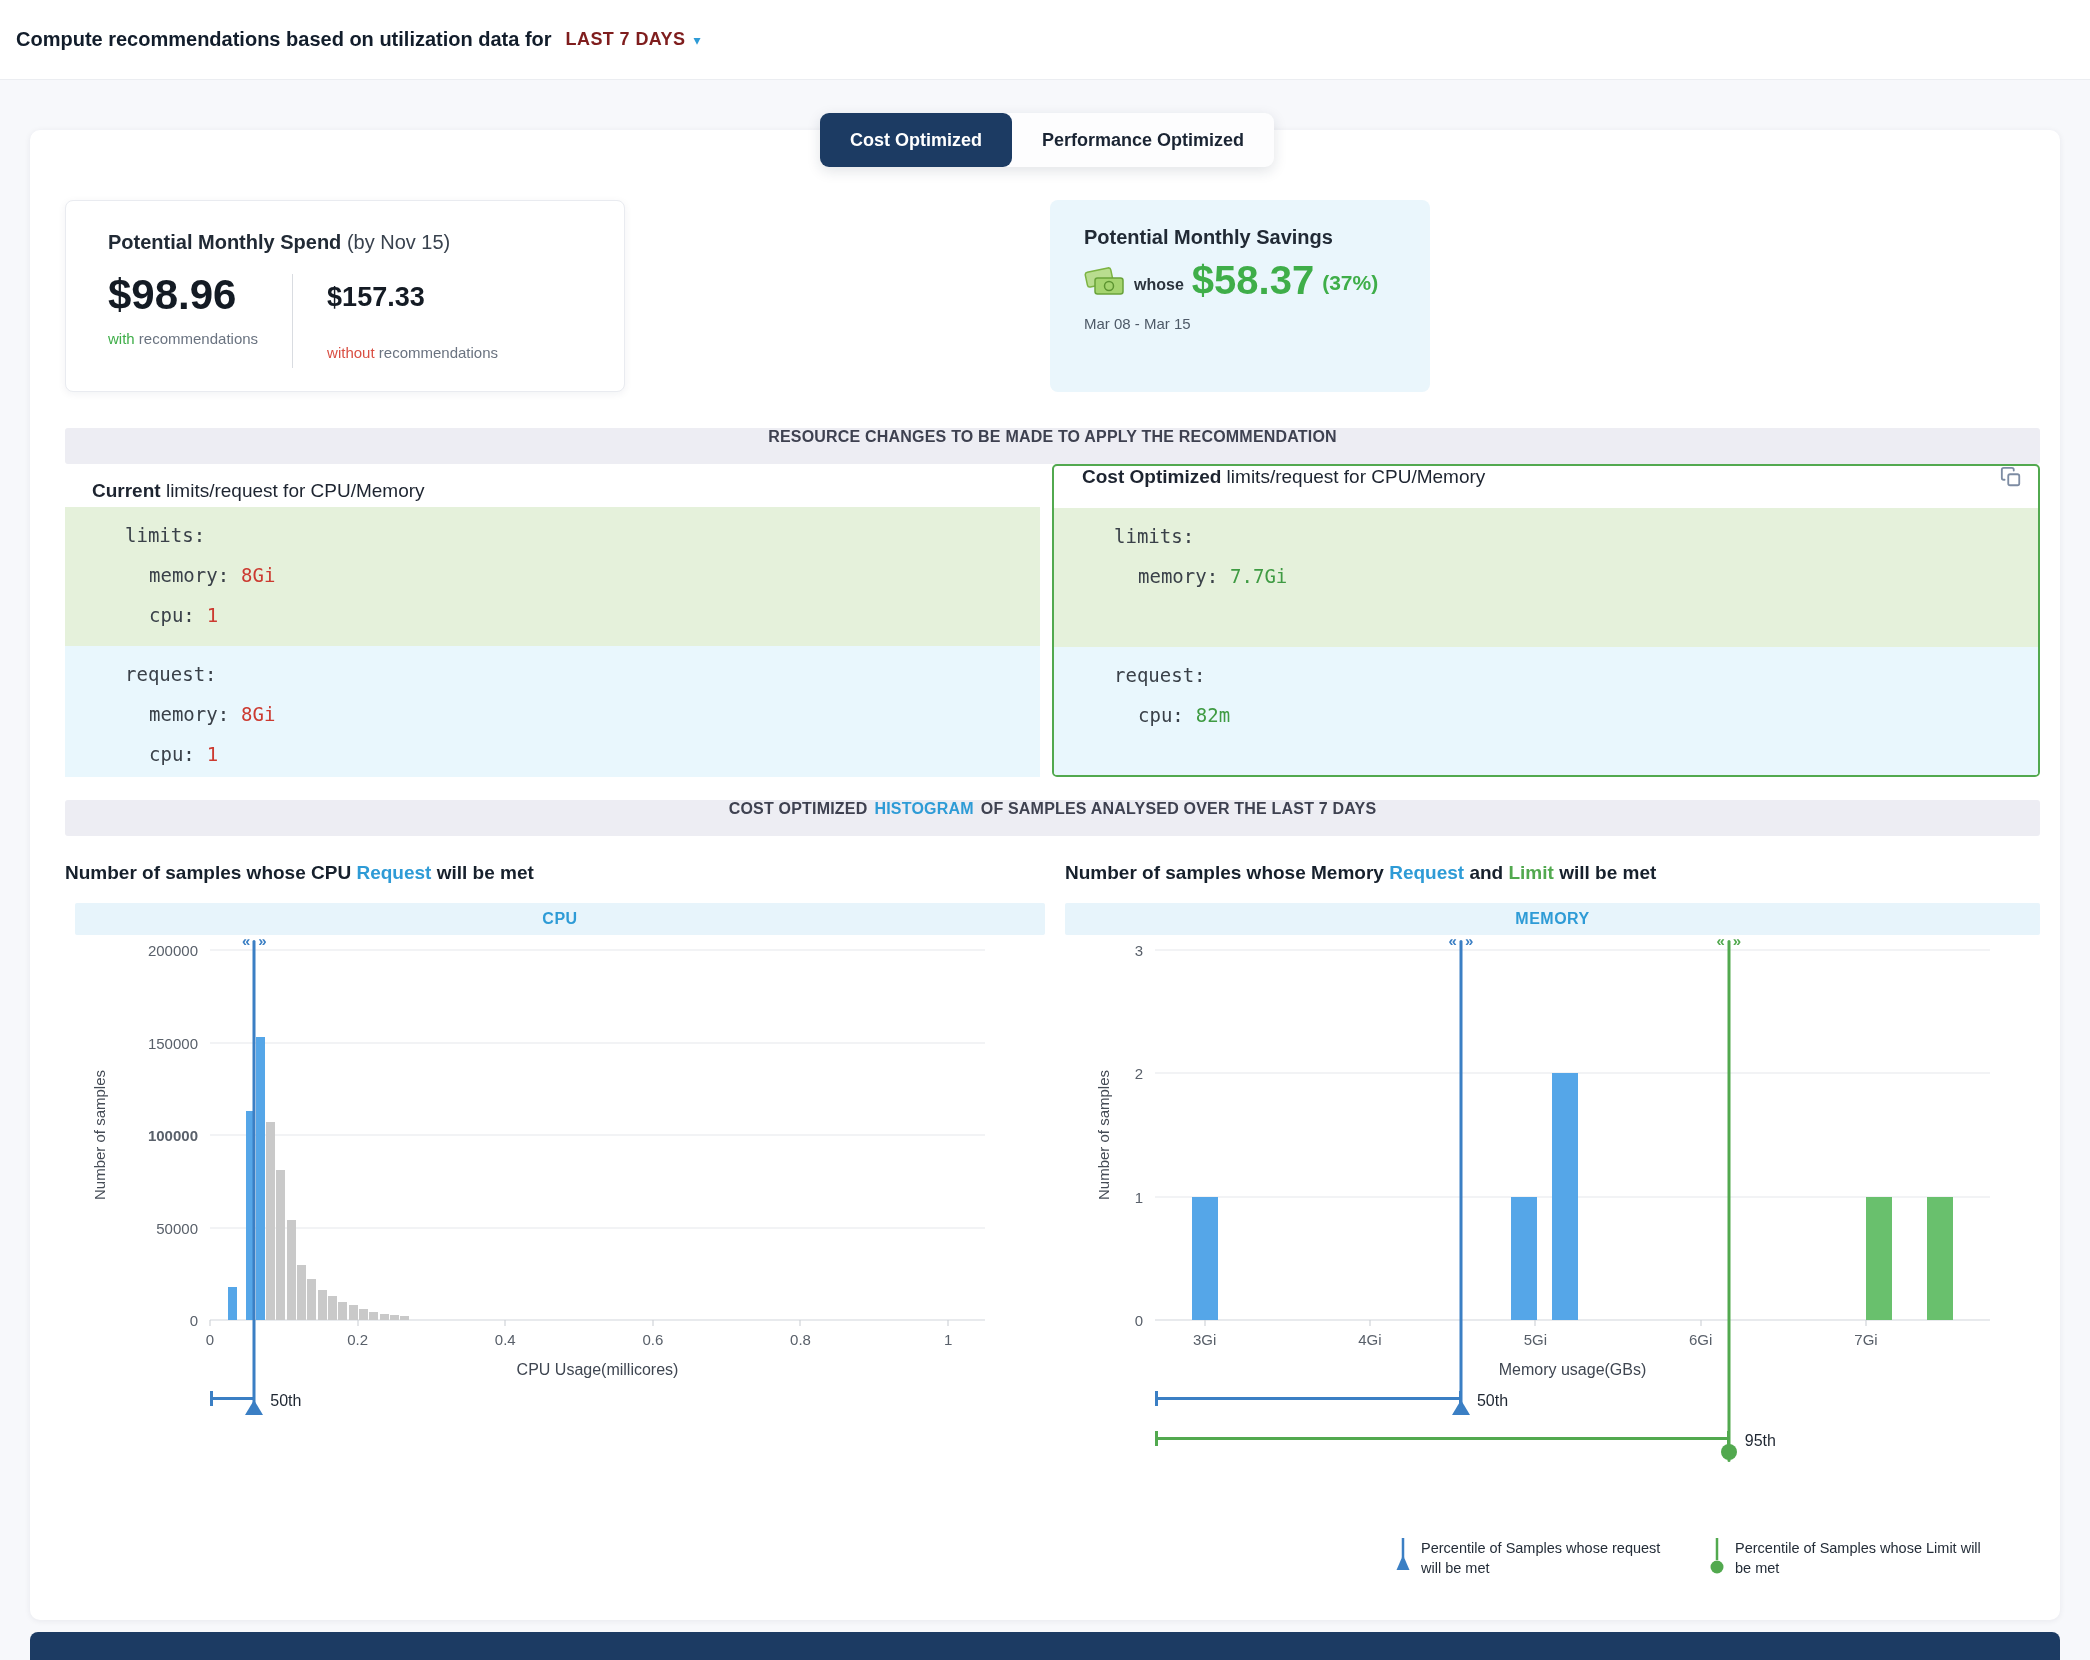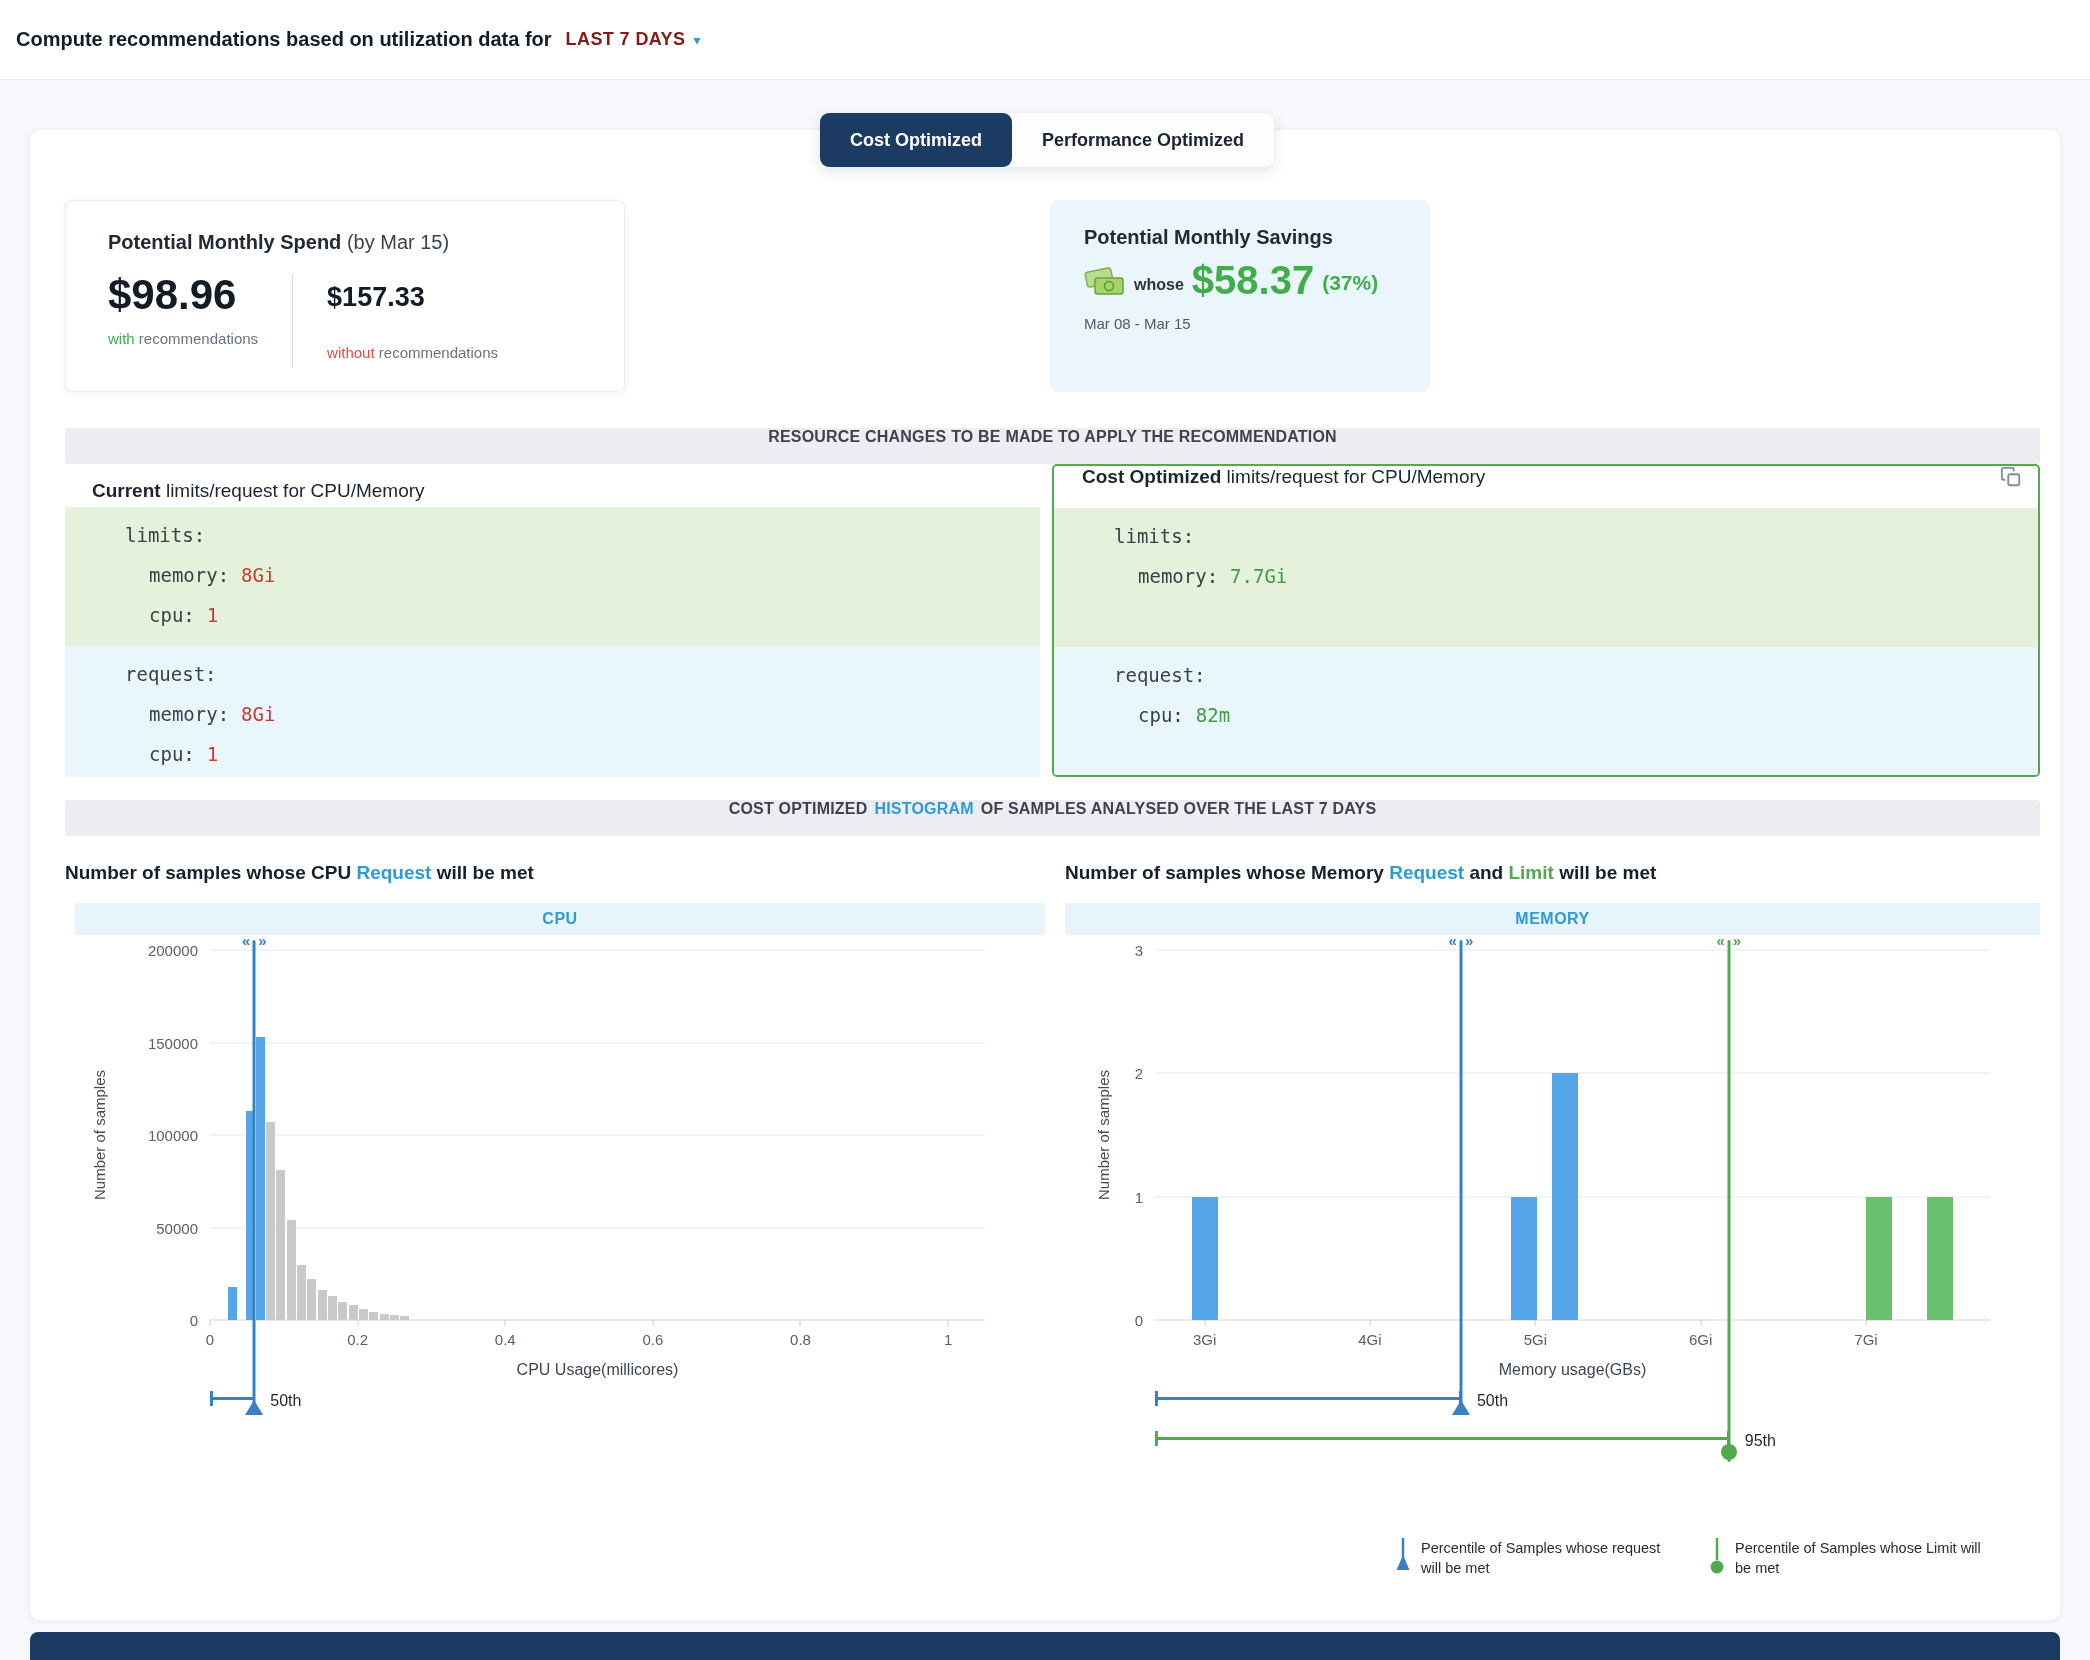--- a/index.html
+++ b/index.html
@@ -135,21 +135,21 @@
 <div class="bottom-bar"></div>
 
 <div class="tab-group">
   <button class="tab active">Cost Optimized</button>
   <button class="tab">Performance Optimized</button>
 </div>
 
 <div class="spend-card">
   <div class="card-title">
     <span class="bold">Potential Monthly Spend</span>
-    <span class="normal">(by Mar 15)</span>
+    <span class="normal">(by Nov 15)</span>
   </div>
   <div class="spend-row">
     <div class="spend-col">
       <div class="big-value">$98.96</div>
       <div class="sub-label sub-left">
         <span class="green-word">with</span>
         <span>recommendations</span>
       </div>
     </div>
     <div class="v-divider"></div>
@@ -247,21 +247,21 @@
 <div class="chart-title-bar tb-mem">MEMORY</div>
 
 <div class="chart-wrap" id="cpu-wrap">
   <div class="yaxis-title">Number of samples</div>
   <div class="plot" id="cpu-plot">
       <div class="gridline baseline" style="bottom: 0%;"></div>
       <div class="ytick" style="bottom: 0%;">0</div>
       <div class="gridline" style="bottom: 25%;"></div>
       <div class="ytick" style="bottom: 25%;">50000</div>
       <div class="gridline" style="bottom: 50%;"></div>
-      <div class="ytick" style="bottom: 50%;">100000</div>
+      <div class="ytick" style="bottom: 50%; font-weight: bold;">100000</div>
       <div class="gridline" style="bottom: 75%;"></div>
       <div class="ytick" style="bottom: 75%;">150000</div>
       <div class="gridline" style="bottom: 100%;"></div>
       <div class="ytick" style="bottom: 100%;">200000</div>
       <div class="xtickmark" style="left: 0%;"></div>
       <div class="xtick" style="left: 0%;">0</div>
       <div class="xtickmark" style="left: 19.0476%;"></div>
       <div class="xtick" style="left: 19.0476%;">0.2</div>
       <div class="xtickmark" style="left: 38.0952%;"></div>
       <div class="xtick" style="left: 38.0952%;">0.4</div>

